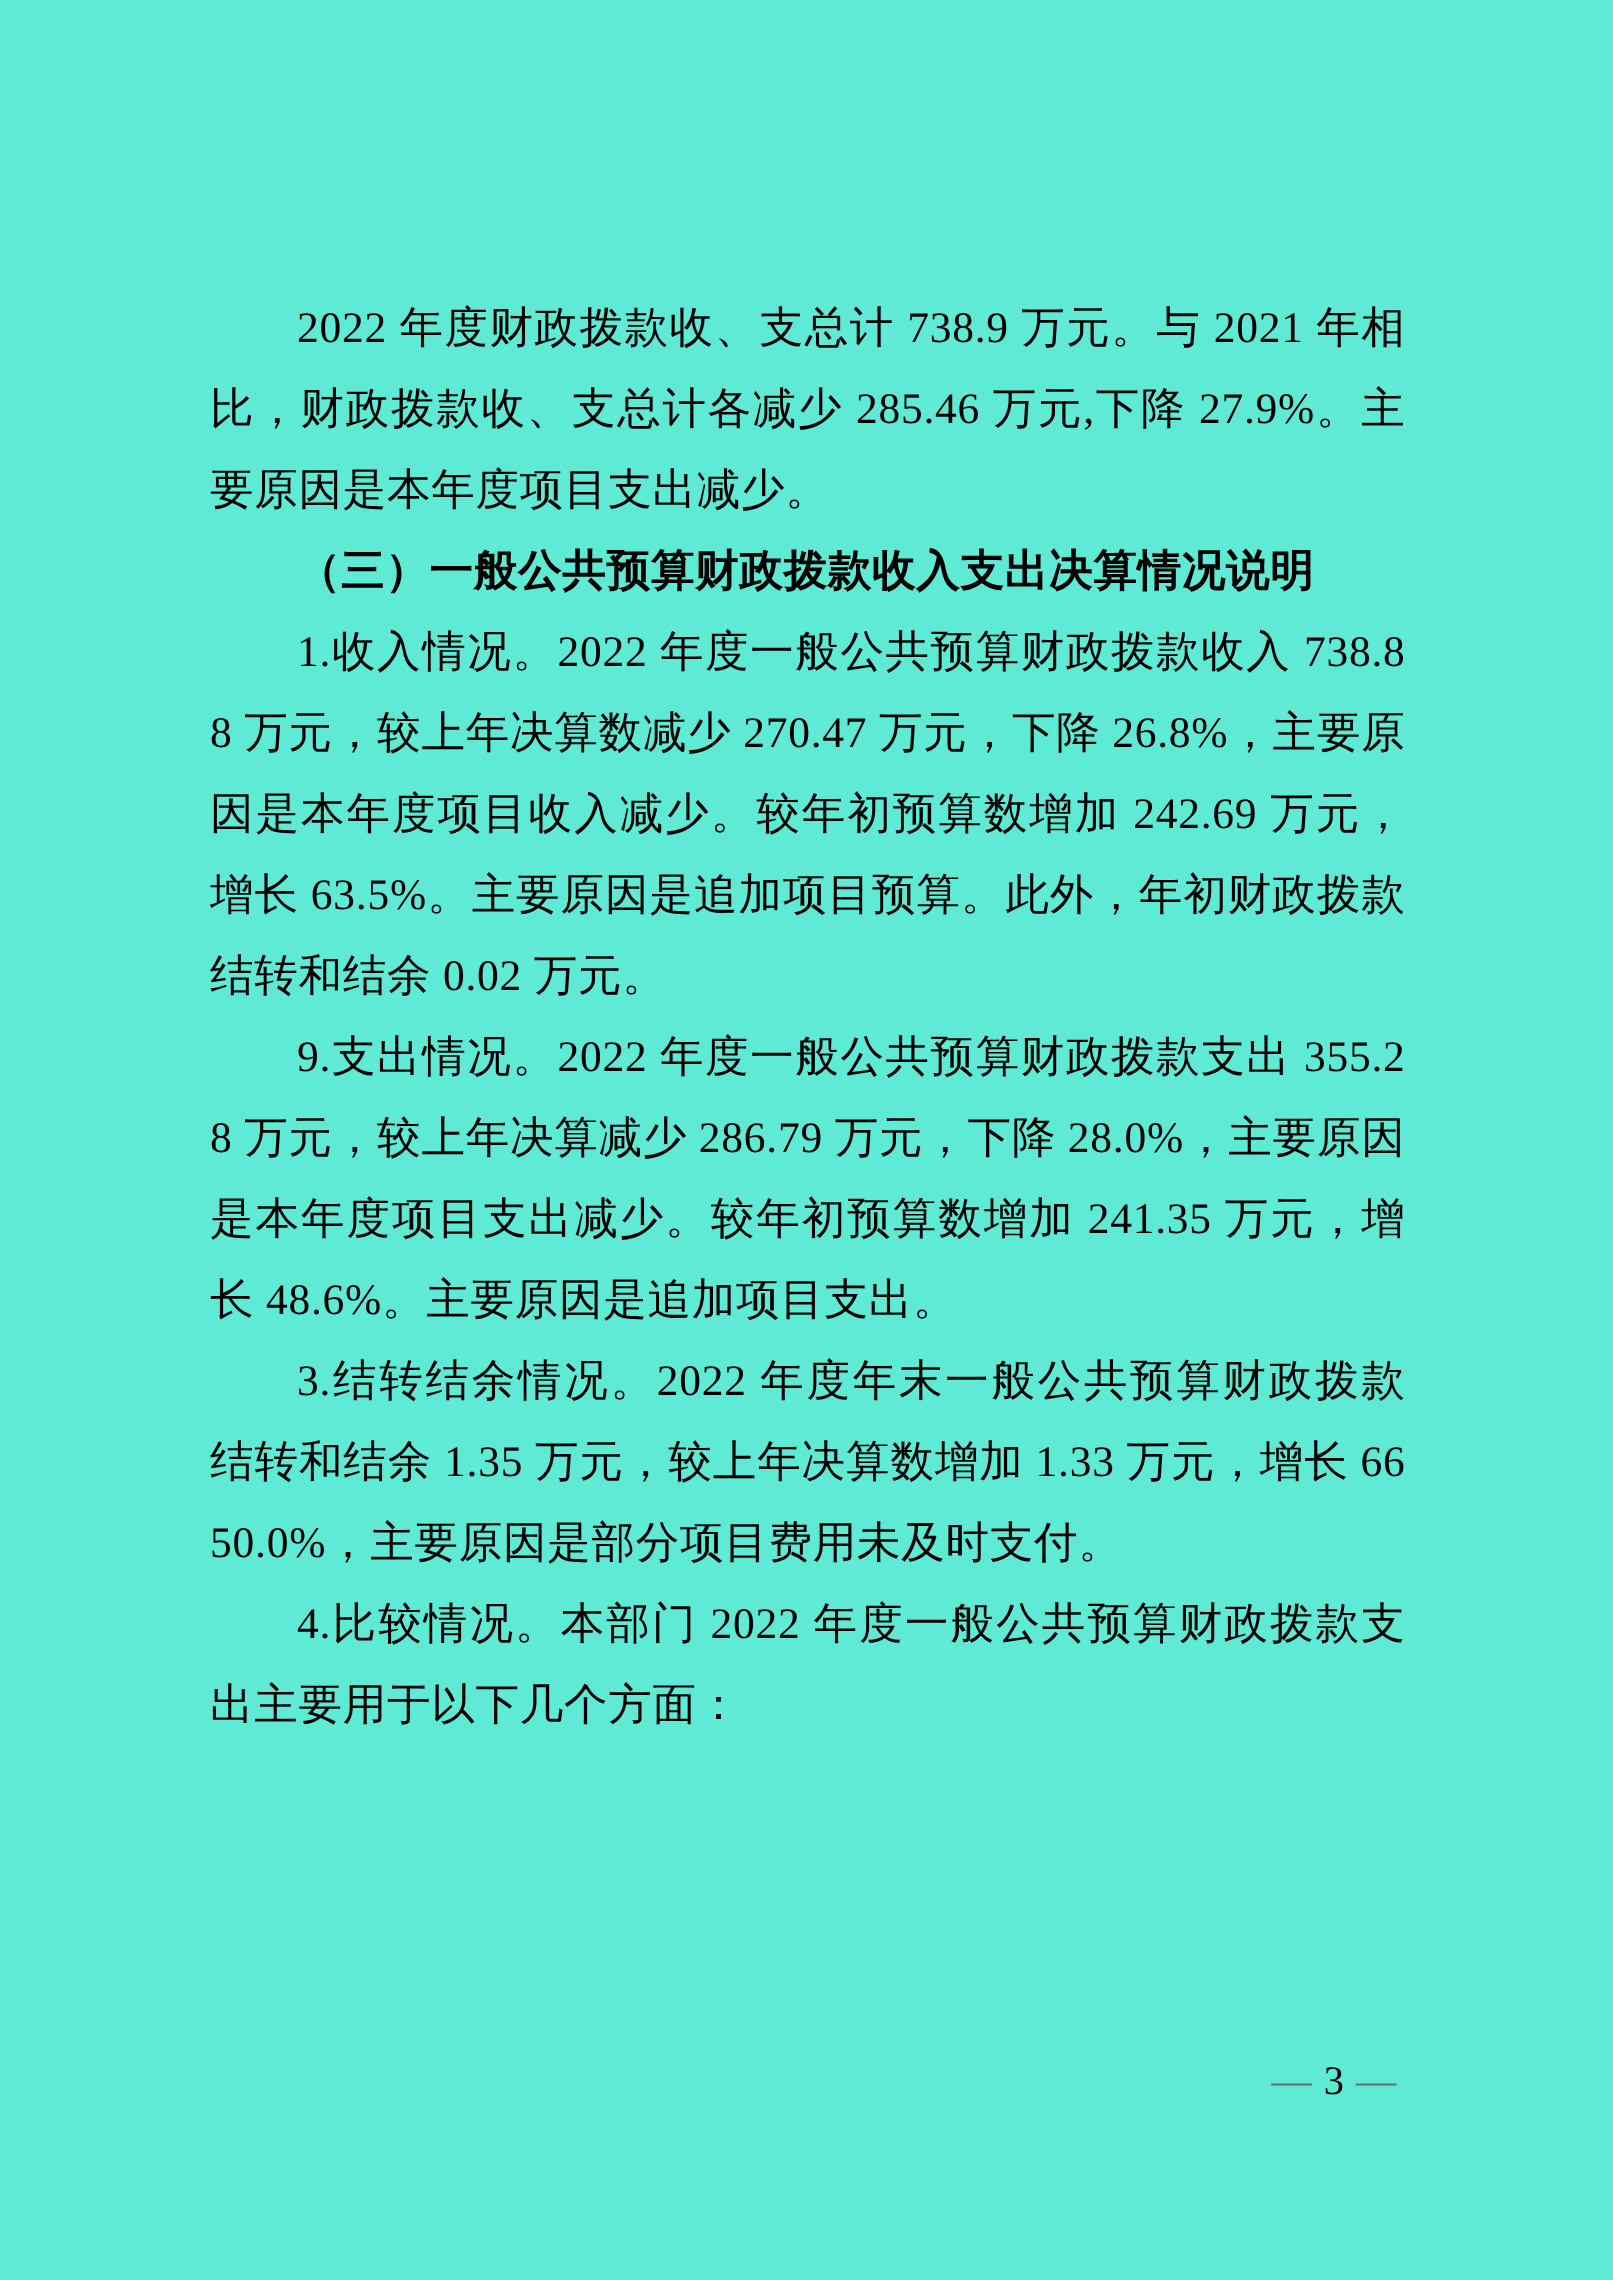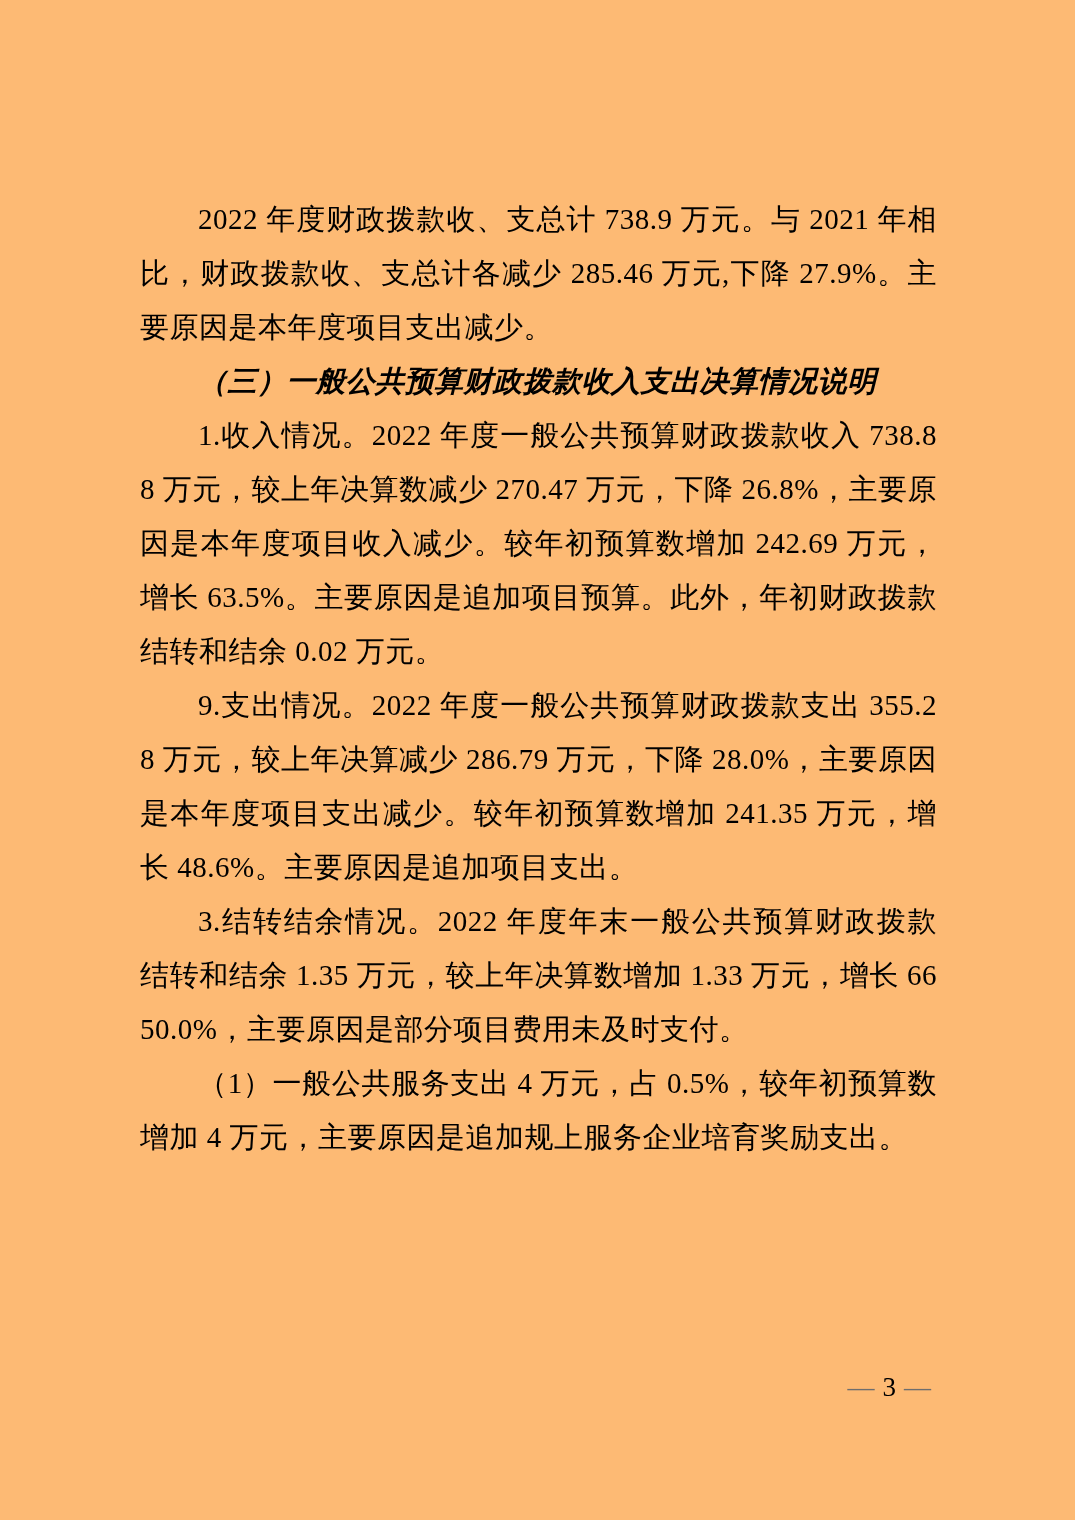--- a/index.html
+++ b/index.html
@@ -4,21 +4,21 @@
 <style>
   html, body {
     margin: 0;
     padding: 0;
     background: #ffffff;
   }
   .page {
     position: relative;
     width: 1075px;
     height: 1520px;
-    background: #fdba74;
+    background: #5eead4;
     color: #000000;
     font-family: "Liberation Serif", "DejaVu Serif", serif;
     overflow: hidden;
   }
   .content {
     position: absolute;
     left: 140px;
     top: 192px;
     width: 797px;
   }
@@ -30,21 +30,20 @@
     text-align: justify;
     text-indent: 58px;
     letter-spacing: 0.5px;
     word-break: break-all;
   }
   p.para .lead {
     font-weight: normal;
   }
   p.heading {
     font-weight: bold;
-    font-style: italic;
   }
   .footer {
     position: absolute;
     top: 1372px;
     right: 136px;
     font-size: 27px;
     line-height: 30px;
     white-space: nowrap;
   }
   .footer .dash {
@@ -64,21 +63,21 @@
     <p class="para"><span>2022 年度财政拨款收、支总计 738.9 万元。与 2021 年相比，财政拨款收、支总计各减少 285.46 万元,下降 27.9%。主要原因是本年度项目支出减少。</span></p>
 
     <p class="para heading"><span>（三）一般公共预算财政拨款收入支出决算情况说明</span></p>
 
     <p class="para"><span class="lead">1.收入情况。</span><span>2022 年度一般公共预算财政拨款收入 738.88 万元，较上年决算数减少 270.47 万元，下降 26.8%，主要原因是本年度项目收入减少。较年初预算数增加 242.69 万元，增长 63.5%。主要原因是追加项目预算。此外，年初财政拨款结转和结余 0.02 万元。</span></p>
 
     <p class="para"><span class="lead">9.支出情况。</span><span>2022 年度一般公共预算财政拨款支出 355.28 万元，较上年决算减少 286.79 万元，下降 28.0%，主要原因是本年度项目支出减少。较年初预算数增加 241.35 万元，增长 48.6%。主要原因是追加项目支出。</span></p>
 
     <p class="para"><span class="lead">3.结转结余情况。</span><span>2022 年度年末一般公共预算财政拨款结转和结余 1.35 万元，较上年决算数增加 1.33 万元，增长 6650.0%，主要原因是部分项目费用未及时支付。</span></p>
 
+    <p class="para"><span class="lead">4.比较情况。</span><span>本部门 2022 年度一般公共预算财政拨款支出主要用于以下几个方面：</span></p>
 
-    <p class="para"><span>（1）一般公共服务支出 4 万元，占 0.5%，较年初预算数增加 4 万元，主要原因是追加规上服务企业培育奖励支出。</span></p>
 
   </div>
 
   <div class="footer">
     <span class="dash">—</span><span class="num">3</span><span class="dash">—</span>
   </div>
 </div>
 
 </body></html>

